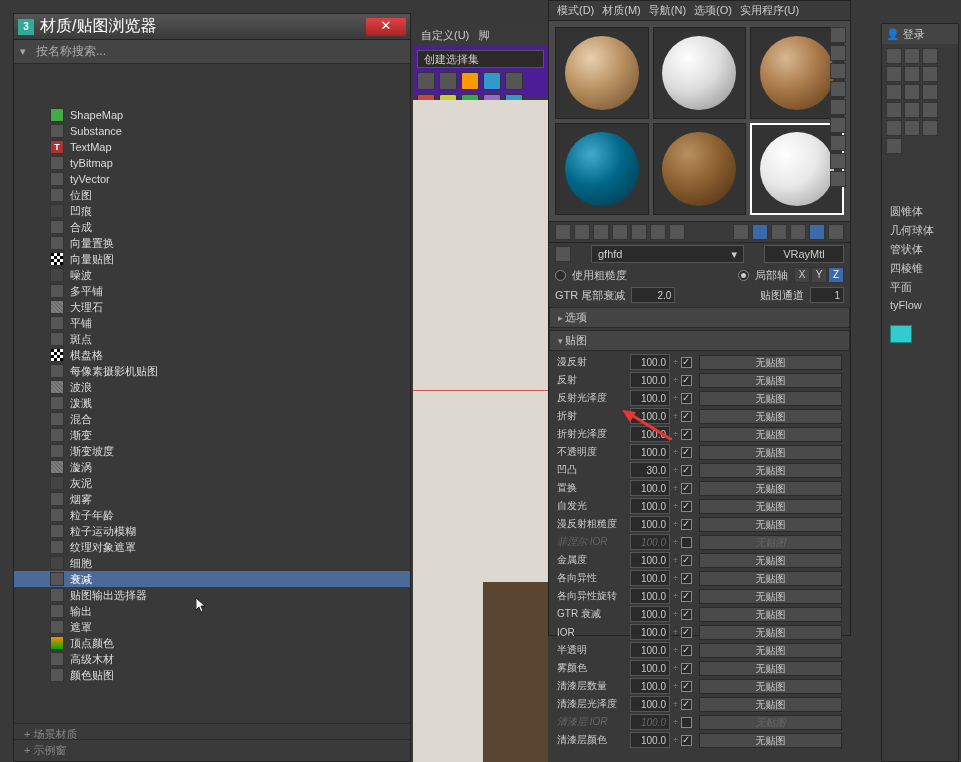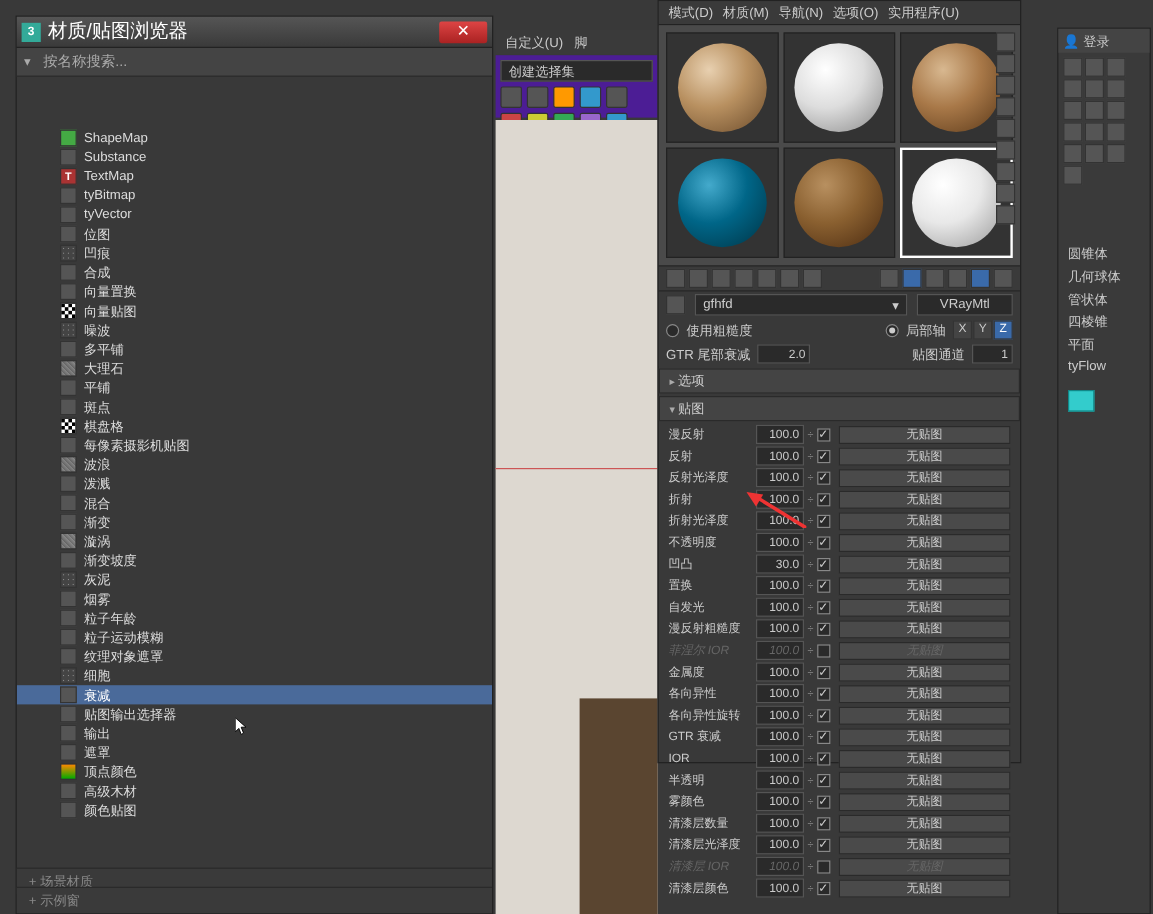--- a/index.html
+++ b/index.html
@@ -46,21 +46,21 @@
 .sp1 { background:radial-gradient(circle at 35% 30%,#e8d0b0,#b89060 45%,#6a4a2a); }
 .sp2 { background:radial-gradient(circle at 35% 30%,#fff,#ddd 45%,#888); }
 .sp3 { background:radial-gradient(circle at 35% 30%,#d8b890,#a87848 45%,#5a3818); }
 .sp4 { background:radial-gradient(circle at 35% 30%,#4ac,#068 45%,#034); }
 .sp5 { background:radial-gradient(circle at 35% 30%,#b89060,#8a6030 45%,#4a2a10); }
 .sp6 { background:radial-gradient(circle at 35% 30%,#fff,#e8e8e8 45%,#999); }
 .side-icons { position:absolute; right:2px; top:6px; width:18px; display:flex; flex-direction:column; gap:2px; }
 .sic { width:16px; height:16px; background:#555; border:1px solid #333; }
 .me-tool { height:22px; background:#3a3a3a; border-top:1px solid #222; border-bottom:1px solid #222; display:flex; gap:3px; padding:2px 6px; align-items:center; }
 .mtb { width:16px; height:16px; background:#555; border:1px solid #333; }
-.name-row { height:22px; display:flex; gap:8px; padding:2px 6px; align-items:center; background:#393939; }
+.name-row { height:22px; display:flex; gap:20px; padding:2px 6px; align-items:center; background:#393939; }
 .drop { background:#2a2a2a; border:1px solid #555; padding:1px 6px; color:#ccc; height:18px; display:flex; align-items:center; }
 .drop.name { flex:1; }
 .drop.type { width:80px; justify-content:center; }
 .opt-row { display:flex; align-items:center; padding:2px 6px; gap:6px; background:#393939; }
 .radio { width:11px; height:11px; border:1px solid #888; border-radius:50%; background:#2a2a2a; }
 .radio.on::after { content:""; display:block; width:5px; height:5px; background:#ccc; border-radius:50%; margin:2px; }
 .spin { width:44px; height:16px; background:#2a2a2a; border:1px solid #555; color:#ccc; padding:0 3px; display:flex; align-items:center; justify-content:flex-end; font-size:10px; }
 .xyz { display:flex; gap:1px; }
 .xyz span { width:16px; height:16px; background:#444; border:1px solid #333; text-align:center; line-height:14px; font-size:10px; }
 .xyz .on { background:#3a6aaa; color:#fff; }
@@ -200,26 +200,26 @@
       </div>
       <div class="item">
         <span class="ic "></span>
         <span>混合</span>
       </div>
       <div class="item">
         <span class="ic "></span>
         <span>渐变</span>
       </div>
       <div class="item">
+        <span class="ic "></span>
+        <span>渐变坡度</span>
+      </div>
+      <div class="item">
         <span class="ic wave"></span>
         <span>漩涡</span>
-      </div>
-      <div class="item">
-        <span class="ic "></span>
-        <span>渐变坡度</span>
       </div>
       <div class="item">
         <span class="ic noise"></span>
         <span>灰泥</span>
       </div>
       <div class="item">
         <span class="ic "></span>
         <span>烟雾</span>
       </div>
       <div class="item">

